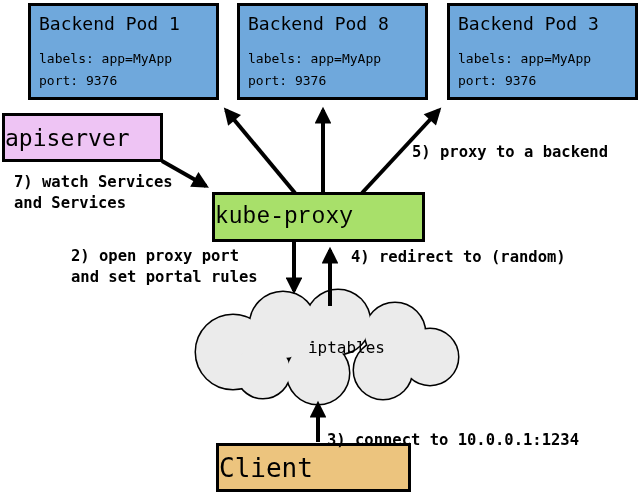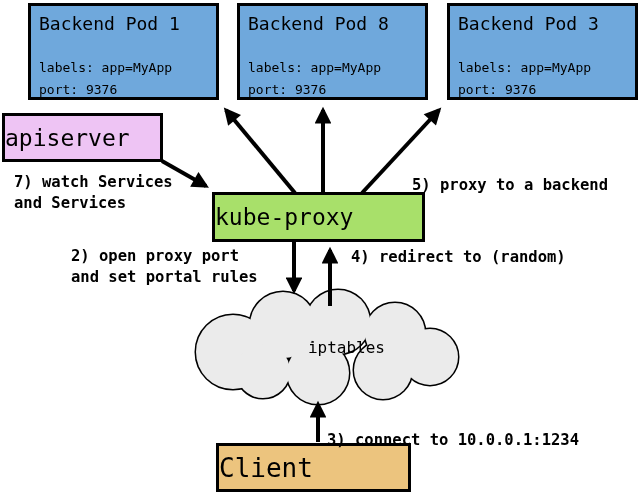--- a/index.html
+++ b/index.html
@@ -21,21 +21,21 @@
     background: #6fa8dc;
     width: 191px;
     height: 97px;
     top: 3px;
     padding: 4px 4px 0 8px;
   }
   .pod .pod-title {
     font-size: 18px;
     line-height: 28px;
     white-space: nowrap;
-    margin-bottom: 19px;
+    margin-bottom: 10px;
   }
   .pod .pod-line {
     font-size: 13px;
     line-height: 22px;
     white-space: nowrap;
   }
   .label-center {
     display: flex;
     align-items: center;
     justify-content: flex-start;
@@ -43,39 +43,40 @@
   }
   .apiserver {
     left: 2px; top: 113px; width: 161px; height: 49px;
     background: #eec4f4;
     font-size: 23px;
   }
   .kubeproxy {
     left: 212px; top: 192px; width: 213px; height: 50px;
     background: #a8e06a;
     font-size: 23px;
+    font-family: Liberation Mono, monospace;
   }
   .client {
     left: 216px; top: 443px; width: 195px; height: 49px;
     background: #ecc47e;
     font-size: 26px;
   }
   .annotation {
     position: absolute;
     font-weight: bold;
     font-size: 15.5px;
     line-height: 21px;
     white-space: nowrap;
     z-index: 3;
   }
   .step1 { left: 14px;  top: 172px; }
   .step2 { left: 71px;  top: 246px; }
   .step3 { left: 327px; top: 409px; margin-top: 21px; }
   .step4 { left: 351px; top: 247px; }
-  .step5 { left: 412px; top: 142px; margin-top: 33px; }
+  .step5 { left: 412px; top: 142px; }
   .links {
     position: absolute;
     left: 0; top: 0;
     z-index: 2;
     pointer-events: none;
   }
   .iptables-label {
     position: absolute;
     left: 255px; top: 338px;
     width: 130px;

